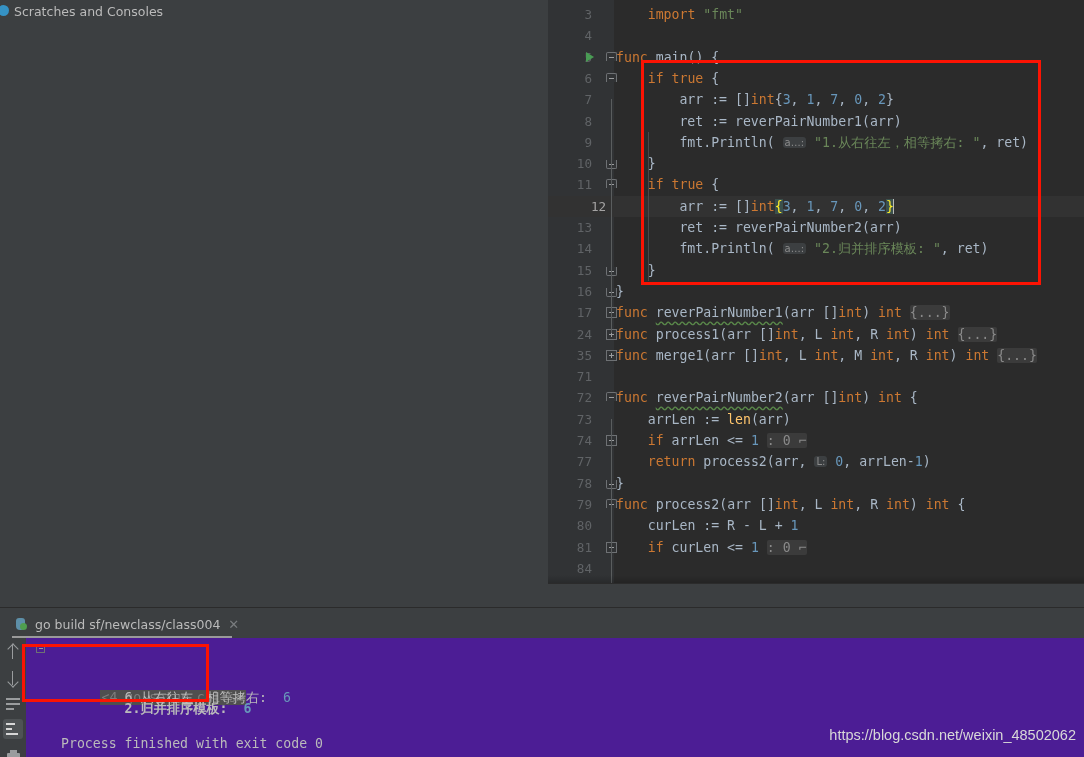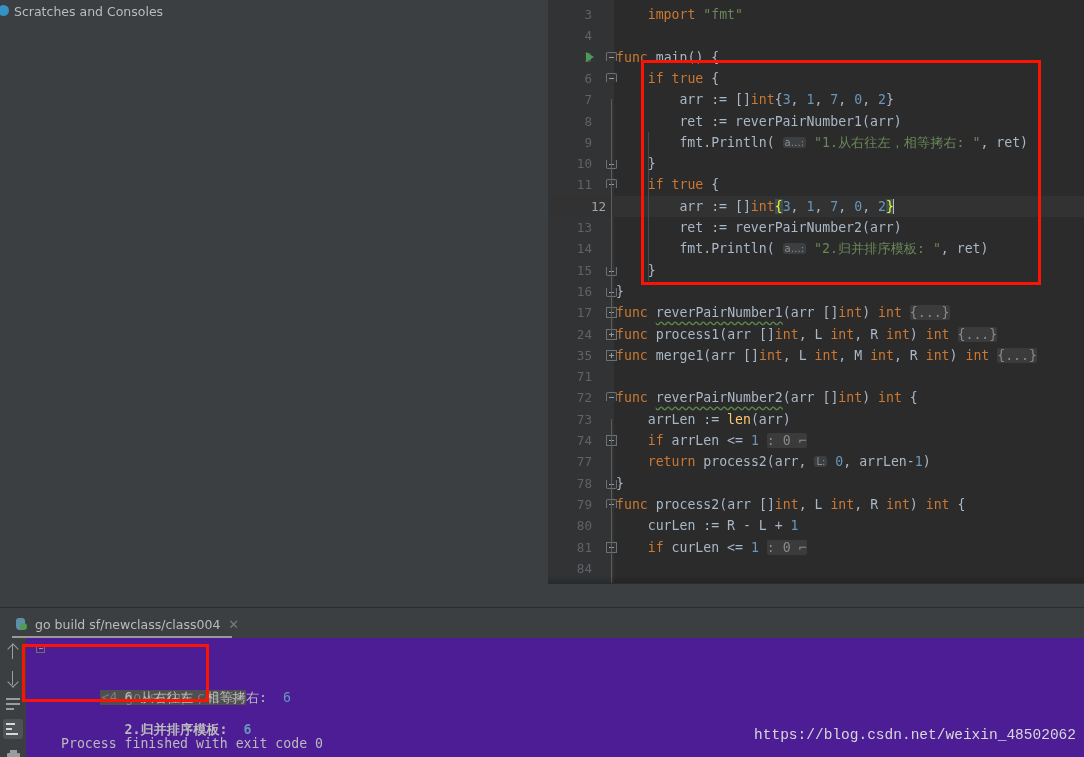--- a/index.html
+++ b/index.html
@@ -313,21 +313,21 @@
     border: 1px solid #6e7174;
   }
   .con-fold::before {
     content:""; position:absolute; left:2px; top:3px;
     width:4px; height:1px; background:#9a9c9e;
   }
   .con-num { color: #6897bb; }
 
   #watermark {
     position: absolute; right: 8px; bottom: 14px;
-    font-family: Liberation Mono, monospace;
+    font-family: Liberation Sans, sans-serif;
     font-size: 14.5px;
     color: #d8d8d8;
     white-space: nowrap;
   }
 
   #editor-scroll-shadow {
     position: absolute; left: 548px; top: 575px;
     width: 536px; height: 8px;
     background: linear-gradient(to bottom, rgba(0,0,0,0), rgba(0,0,0,0.18));
     pointer-events: none;
@@ -427,21 +427,21 @@
     </div>
 
     <div id="console-out">
       <div class="con-line" style="top:2px;left:10px;">
         <span class="con-fold"></span>
         <span id="setup-calls">&lt;4 go setup calls&gt;</span>
       </div>
       <div class="con-line" style="top:25px;left:35px;">
         <span>6.从右往左，相等拷右:</span><span>  </span><span class="con-num">6</span>
       </div>
-      <div class="con-line" style="top:57px;left:35px;font-weight:bold;">
+      <div class="con-line" style="top:36px;left:35px;font-weight:bold;">
         <span>2.归并排序模板:</span><span>  </span><span class="con-num">6</span>
       </div>
       <div class="con-line" style="top:94px;left:35px;">Process finished with exit code 0</div>
     </div>
 
     <div id="watermark">https://blog.csdn.net/weixin_48502062</div>
   </div>
 
   <div class="red-box" id="red-box-console"></div>
 

